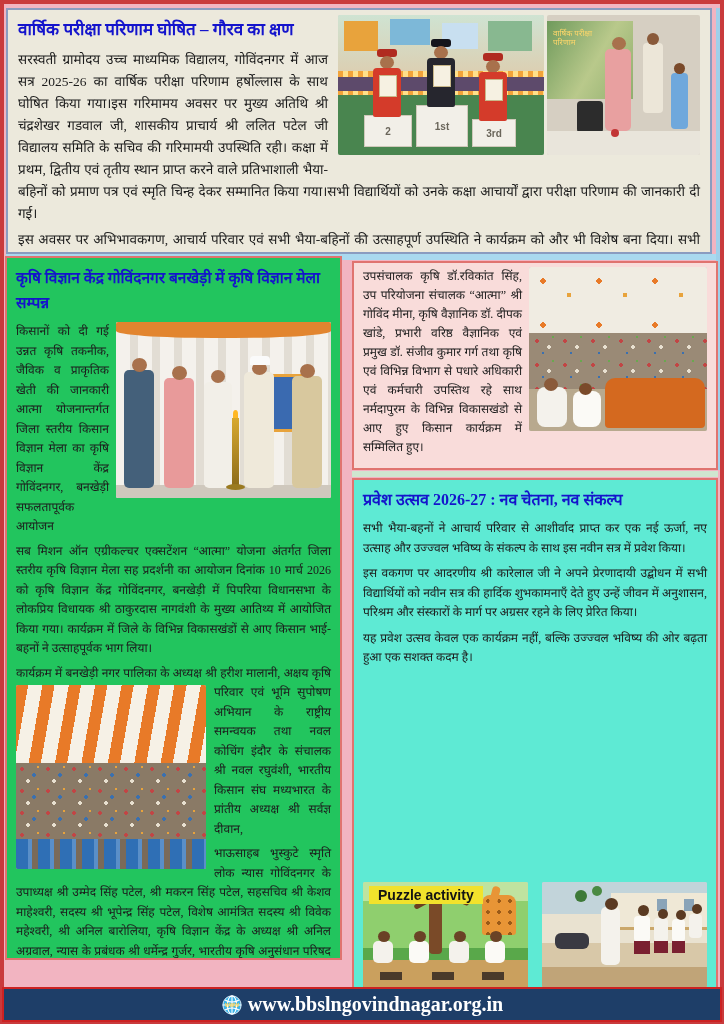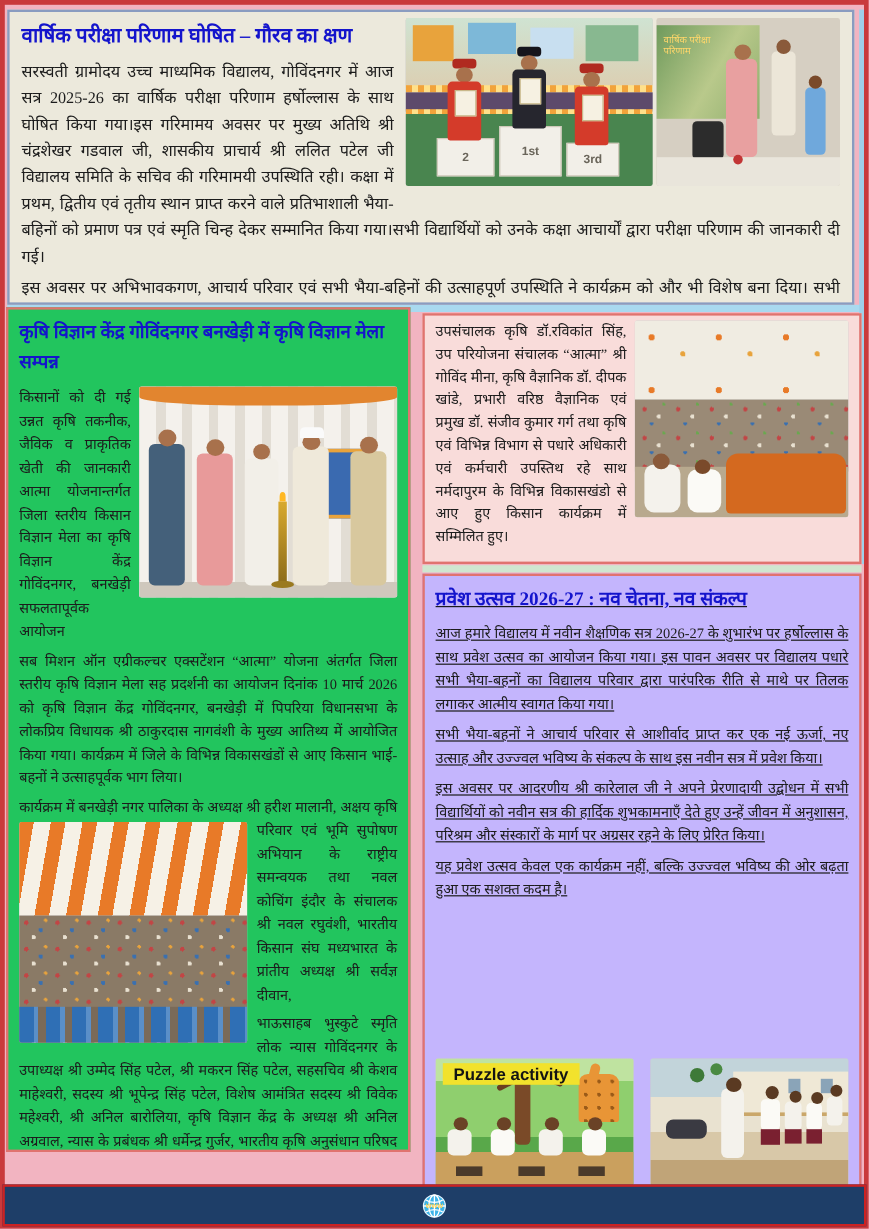--- a/index.html
+++ b/index.html
@@ -8,21 +8,21 @@
     background:#f2b4c1;
     font-family:"Liberation Serif","DejaVu Sans",serif;
     color:#1c1c1c;
   }
   .page-frame{position:absolute;inset:0;border:4px solid #c93a3c;box-sizing:border-box;pointer-events:none;z-index:50;}
   .s{position:absolute;}
   .box{position:absolute;box-sizing:border-box;overflow:hidden;}
   .box-top{left:6px;top:8px;width:706px;height:246px;background:#ece9dc;border:2px solid #8a9cc0;padding:5px 10px 4px 10px;}
   .box-krishi{left:5px;top:256px;width:337px;height:704px;background:#22c55e;border:2px solid #e0736f;padding:5px 9px;}
   .box-up{left:352px;top:261px;width:366px;height:209px;background:#f9dcda;border:2px solid #e0736f;padding:4px 9px;}
-  .box-pravesh{left:352px;top:478px;width:366px;height:520px;background:#c4b5fd;border:2px solid #e0736f;padding:5px 9px;text-decoration:underline;}
+  .box-pravesh{left:352px;top:478px;width:366px;height:520px;background:#5eead4;border:2px solid #e0736f;padding:5px 9px;}
   .strip-h{left:6px;top:254px;width:712px;height:6px;background:#a9d9ef;}
   .strip-v{right:2px;top:8px;width:6px;height:462px;background:#9fd0ea;}
   .strip-g{left:352px;top:471px;width:366px;height:6px;background:#cfe6cf;}
 
   h1,h2,p{margin:0;}
   .head-blue{color:#1414cc;font-weight:bold;}
   .top-heading{font-size:17px;line-height:26px;margin:2px 0 6px 0;}
   .top-para{font-size:13.5px;line-height:22px;text-align:justify;margin-bottom:4px;}
   .sec-heading{font-size:15.5px;line-height:25px;margin:2px 0 7px 0;}
   .kp{font-size:12px;line-height:19.5px;text-align:justify;margin-bottom:5px;}
@@ -167,23 +167,22 @@
     <div class="s" style="left:8px;bottom:4px;width:30px;height:40px;border-radius:8px;background:#f4f2ec;"></div>
     <div class="fig-head" style="left:15px;bottom:40px;width:14px;height:13px;background:#8a5a3a;"></div>
     <div class="s" style="left:44px;bottom:4px;width:28px;height:36px;border-radius:8px;background:#fbfaf6;"></div>
     <div class="fig-head" style="left:50px;bottom:36px;width:13px;height:12px;background:#7a4a2a;"></div>
   </div>
   <p class="up-para">उपसंचालक कृषि डॉ.रविकांत सिंह, उप परियोजना संचालक “आत्मा” श्री गोविंद मीना, कृषि वैज्ञानिक डॉ. दीपक खांडे, प्रभारी वरिष्ठ वैज्ञानिक एवं प्रमुख डॉ. संजीव कुमार गर्ग तथा कृषि एवं विभिन्न विभाग से पधारे अधिकारी एवं कर्मचारी उपस्तिथ रहे साथ नर्मदापुरम के विभिन्न विकासखंडो से आए हुए किसान कार्यक्रम में सम्मिलित हुए।</p>
 </div>
 
 <div class="box box-pravesh">
   <h2 class="sec-heading head-blue" style="font-size:16px;">प्रवेश उत्सव 2026-27 : नव चेतना, नव संकल्प</h2>
-  <p class="pv">आज हमारे विद्यालय में नवीन शैक्षणिक सत्र 2026-27 के शुभारंभ पर हर्षोल्लास के साथ प्रवेश उत्सव का आयोजन किया गया। इस पावन अवसर पर विद्यालय पधारे सभी भैया-बहनों का विद्यालय परिवार द्वारा पारंपरिक रीति से माथे पर तिलक लगाकर आत्मीय स्वागत किया गया।</p>
   <p class="pv">सभी भैया-बहनों ने आचार्य परिवार से आशीर्वाद प्राप्त कर एक नई ऊर्जा, नए उत्साह और उज्ज्वल भविष्य के संकल्प के साथ इस नवीन सत्र में प्रवेश किया।</p>
-  <p class="pv">इस अवसर पर आदरणीय श्री कारेलाल जी ने अपने प्रेरणादायी उद्बोधन में सभी विद्यार्थियों को नवीन सत्र की हार्दिक शुभकामनाएँ देते हुए उन्हें जीवन में अनुशासन, परिश्रम और संस्कारों के मार्ग पर अग्रसर रहने के लिए प्रेरित किया।</p>
+  <p class="pv">इस वकगण पर आदरणीय श्री कारेलाल जी ने अपने प्रेरणादायी उद्बोधन में सभी विद्यार्थियों को नवीन सत्र की हार्दिक शुभकामनाएँ देते हुए उन्हें जीवन में अनुशासन, परिश्रम और संस्कारों के मार्ग पर अग्रसर रहने के लिए प्रेरित किया।</p>
   <p class="pv">यह प्रवेश उत्सव केवल एक कार्यक्रम नहीं, बल्कि उज्ज्वल भविष्य की ओर बढ़ता हुआ एक सशक्त कदम है।</p>
 
   <div class="photo-row">
     <div class="photo">
       <div class="s" style="inset:0;background:linear-gradient(#bfe3a0 0 18%,#8fcf6e 18% 62%,#59a84a 62% 100%);"></div>
       <div class="s" style="left:40%;top:10%;width:13px;height:58%;border-radius:4px;background:#7a4a28;"></div>
       <div class="s" style="left:30%;top:16%;width:26px;height:5px;border-radius:3px;background:#6a3e20;transform:rotate(-28deg);"></div>
       <div class="s" style="left:48%;top:13%;width:28px;height:5px;border-radius:3px;background:#6a3e20;transform:rotate(22deg);"></div>
       <div class="s" style="right:7%;top:12%;width:34px;height:40px;background:#e89536;background-image:radial-gradient(circle 3px at 6px 6px,#9a5a18 55%,transparent 56%);background-size:11px 11px;border-radius:8px 8px 3px 3px;"></div>
       <div class="s" style="right:18%;top:4%;width:8px;height:26px;background:#e89536;border-radius:4px;transform:rotate(14deg);"></div>
@@ -228,13 +227,14 @@
 </div>
 
 <div class="footer">
   <svg width="22" height="22" viewBox="0 0 24 24">
     <circle cx="12" cy="12" r="10" fill="#3db3e8" stroke="#e8f6ff" stroke-width="1"></circle>
     <path d="M2 12h20 M12 2v20" stroke="#ffffff" stroke-width="1.2" fill="none"></path>
     <ellipse cx="12" cy="12" rx="5" ry="10" fill="none" stroke="#ffffff" stroke-width="1.2"></ellipse>
     <path d="M4.5 6.5c4 3 11 3 15 0 M4.5 17.5c4 -3 11 -3 15 0" stroke="#ffffff" stroke-width="1.2" fill="none"></path>
     <text x="12" y="14" text-anchor="middle" font-size="5.5" font-weight="bold" fill="#ffd24a" font-family="Liberation Sans, sans-serif">WWW</text>
   </svg>
+  <a href="#">www.bbslngovindnagar.org.in</a>
 </div>
 
 </body></html>

